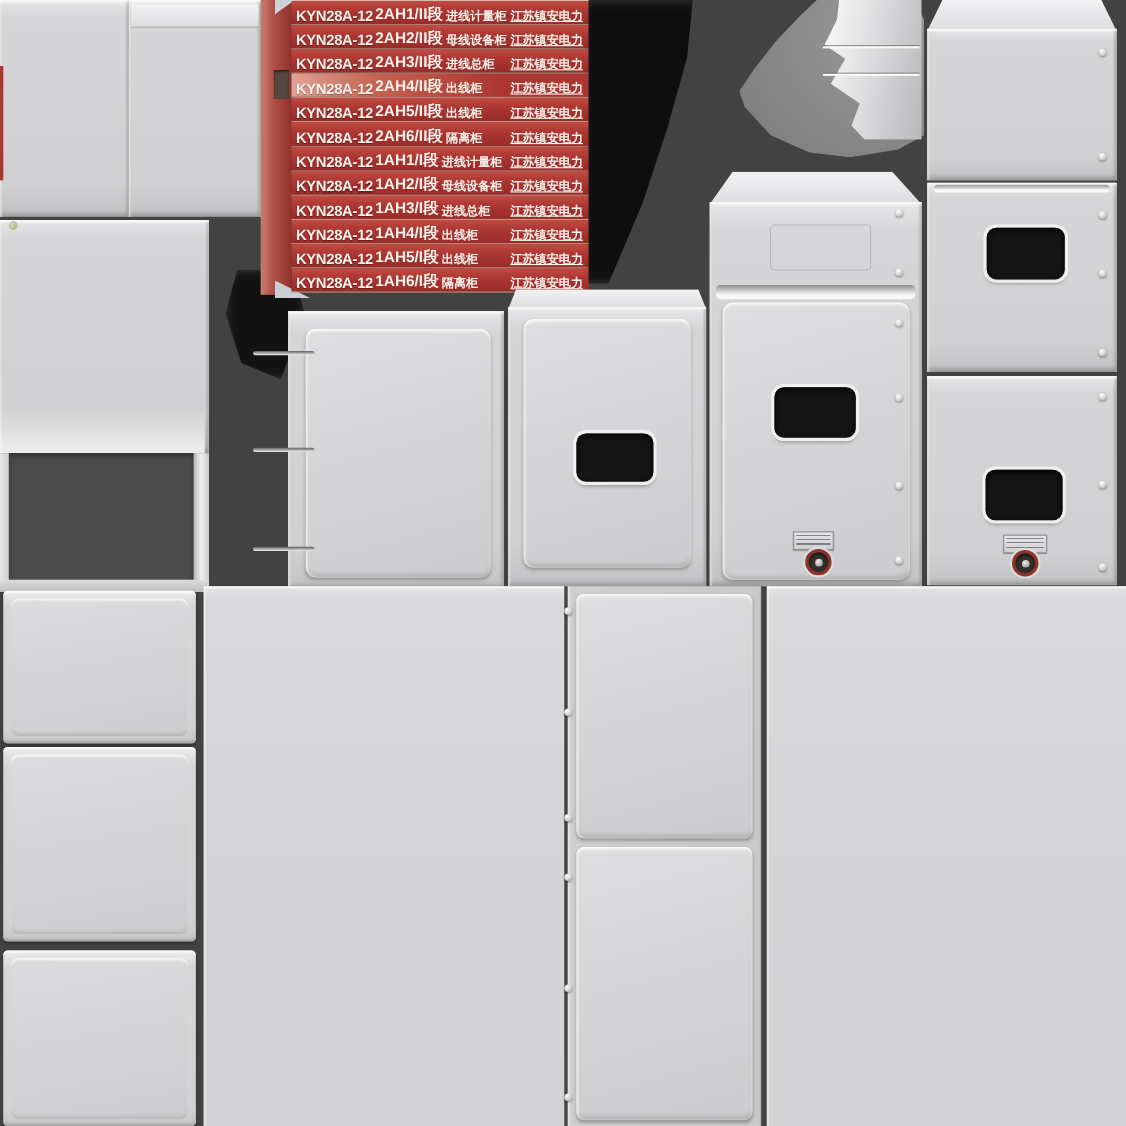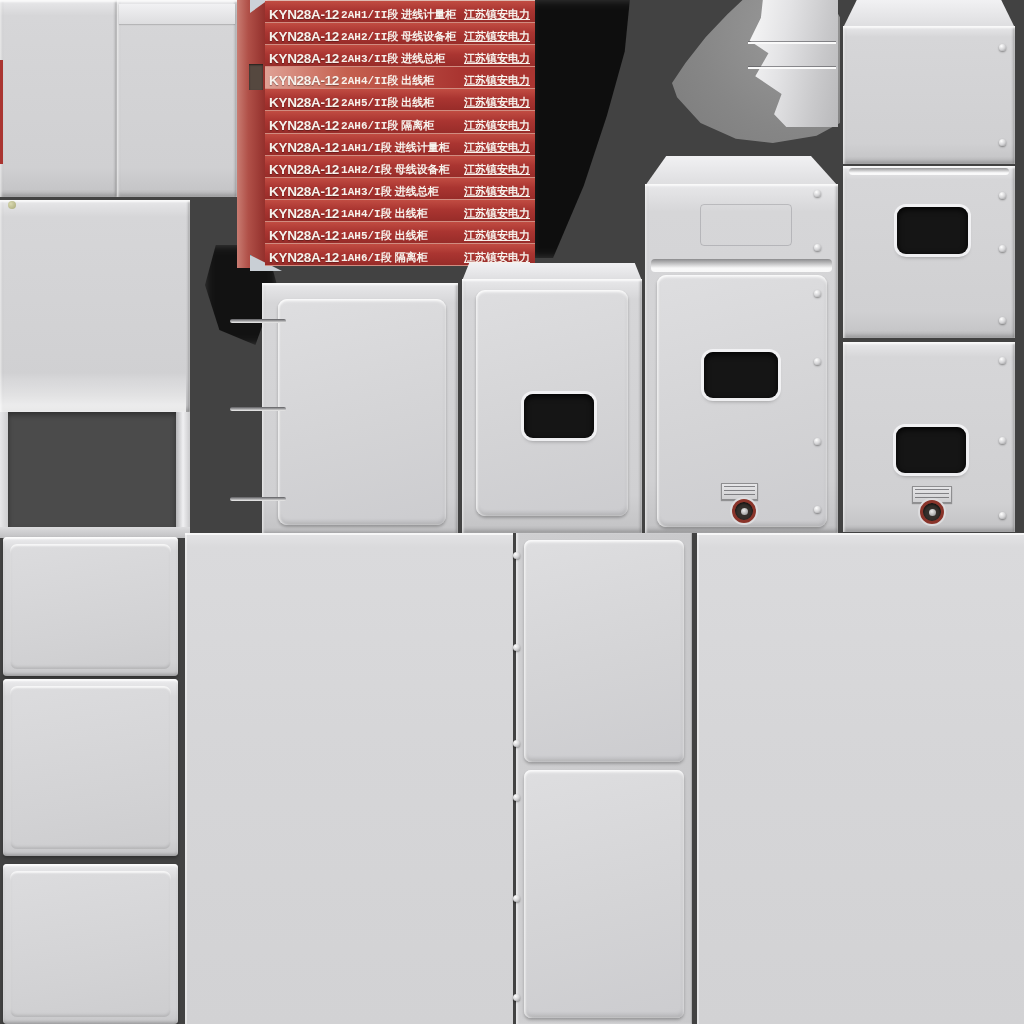--- a/index.html
+++ b/index.html
@@ -56,21 +56,21 @@
   
   .red-strip{ position:absolute; background: linear-gradient(90deg,#c97c72,#b05048 40%,#93302c); }
   .labels{ position:absolute; display:grid; grid-template-rows:repeat(12,1fr);
            border-top:1px solid rgba(240,200,190,.9); }
   .lblrow{ display:flex; align-items:flex-end; padding:0 5px 0 4px; overflow:hidden;
            border-bottom:1px solid var(--label-sep,#d08c80); color:var(--label-text,#f7f2ec);
            background: linear-gradient(180deg,#c14c42 0%, var(--label-red,#aa3531) 45%, #982c29 100%); }
   .lblrow.hl{ background: linear-gradient(90deg,#dfa195 0%,#c5604f 30%, var(--label-red,#aa3531) 72%); }
   .model{ font-size:13.5px; font-weight:bold; letter-spacing:-.3px; white-space:nowrap;
           text-shadow:0 1px 1px rgba(0,0,0,.35); }
-  .code{ font-size:11px; font-weight:bold; margin-left:2px; white-space:nowrap;font-family:Liberation Mono, monospace; }
+  .code{ font-size:14px; font-weight:bold; margin-left:2px; white-space:nowrap; }
   .cname{ font-size:11px; font-weight:bold; margin-left:3px; white-space:nowrap; }
   .company{ font-size:11px; font-weight:bold; margin-left:auto; white-space:nowrap;text-decoration:underline; }
 
   
   .fan-gray{ position:absolute; left:672px; top:0; width:168px; height:143px;
      background: radial-gradient(circle at 75% 20%, #9a9a9a, #868686 60%, #7c7c7c);
      clip-path: polygon(42% 0,56% 0,60% 6%,97% 6%,100% 12%,100% 86%,86% 95%,60% 100%,38% 97%,17% 86%,3% 68%,0 58%,8% 44%,20% 26%,33% 10%); }
   .fan-handle{ position:absolute; left:744px; top:0; width:94px; height:127px;
      background: linear-gradient(100deg,#fbfbfb 0%,#e3e3e5 40%,#c9c9cb 75%,#b9b9bb 100%);
      clip-path: polygon(20% 0,100% 0,100% 100%,45% 100%,32% 90%,40% 74%,12% 60%,26% 42%,6% 32%,18% 14%); }

